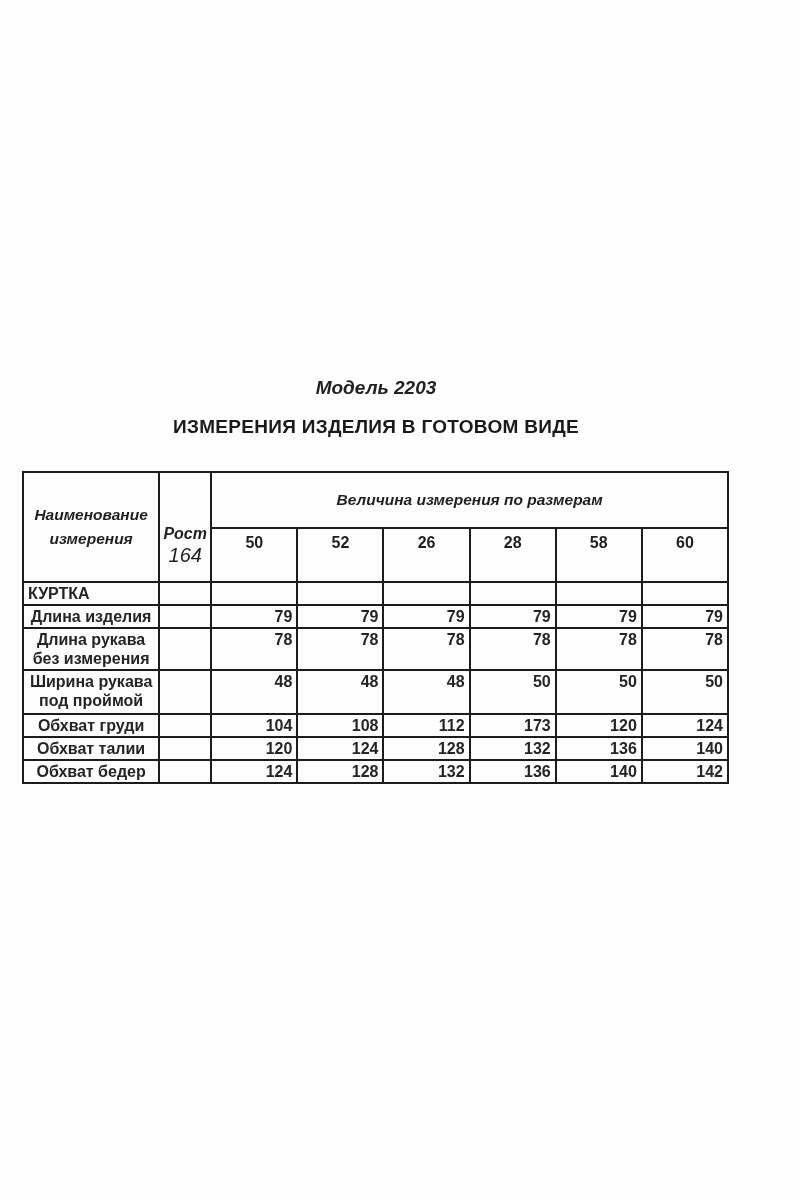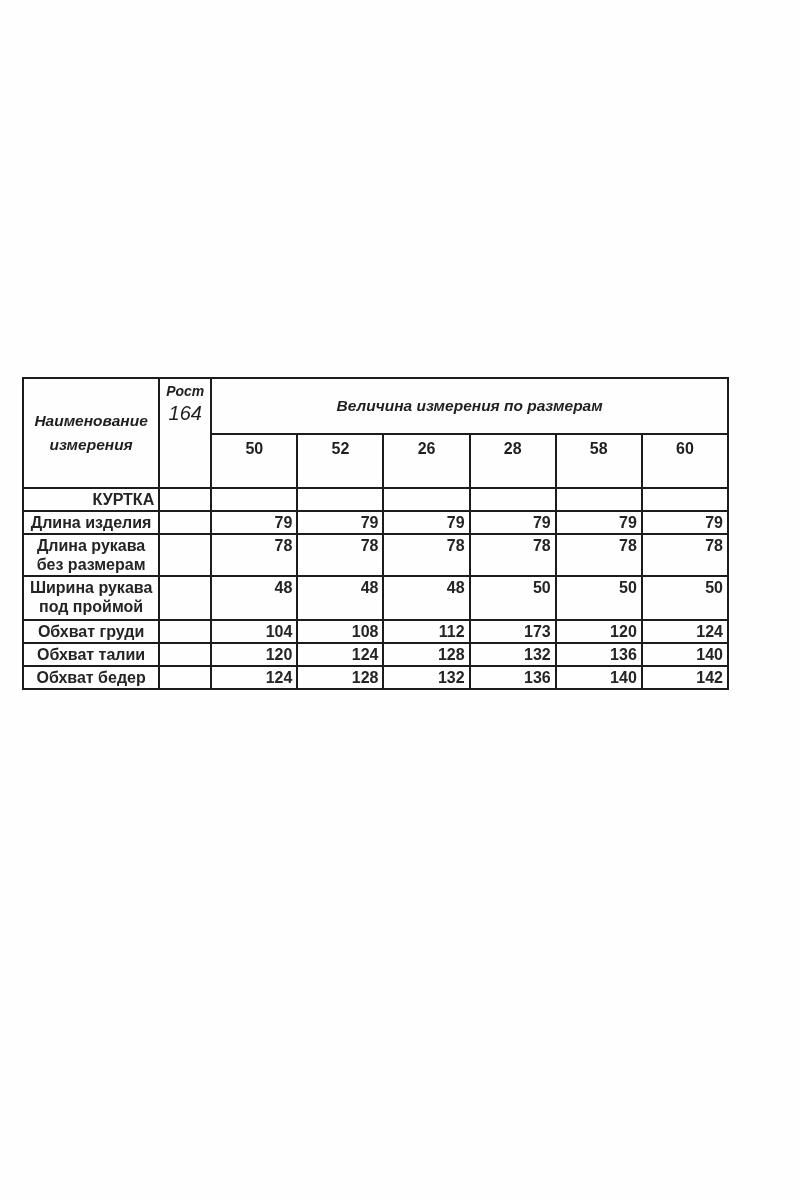--- a/index.html
+++ b/index.html
@@ -24,44 +24,46 @@
     border:2px solid #1c1c1c;margin:0;overflow:hidden;
   }
   .c-name{width:136px;}
   .c-rost{width:52px;}
   .c-size{width:86px;}
   th.name-h{
     font-style:italic;font-weight:bold;font-size:15.5px;line-height:1.55;
     text-align:center;vertical-align:middle;padding:16px 4px;
   }
   th.rost-h{vertical-align:top;text-align:center;padding-top:3px;}
-  .rost-label{display:block;font-style:italic;font-weight:bold;font-size:14px;line-height:19px;}
+  .rost-label{display:block;font-style:italic;font-weight:bold;font-size:16px;line-height:19px;margin-top:48px;}
   .rost-value{display:block;font-style:italic;font-weight:normal;font-size:20px;line-height:24px;}
   th.span-h{
     font-style:italic;font-weight:bold;font-size:15.5px;height:30px;
     text-align:center;vertical-align:middle;padding:12px 4px;
   }
   tr.sizes-row th{
     font-weight:bold;font-size:16px;vertical-align:top;text-align:center;
     padding-top:5px;height:46px;
   }
   .size-table tbody td{
     font-size:16px;font-weight:600;line-height:19px;vertical-align:top;
     padding:1px 4px;height:19px;color:#242424;
   }
-  td.sec{text-align:right;}
+  td.sec{text-align:left;}
   td.lbl{text-align:center;padding-left:5px;}
   td.val{text-align:right;}
   tr.tall td{height:40px;}
 </style>
 </head>
 <body>
 
 <div class="page">
   <div class="content">
+    <div class="doc-title">Модель 2203</div>
+    <div class="doc-subtitle">ИЗМЕРЕНИЯ ИЗДЕЛИЯ В ГОТОВОМ ВИДЕ</div>
 
     <table class="size-table">
       <colgroup>
         <col class="c-name">
           <col class="c-rost">
         <col class="c-size">
           <col class="c-size">
           <col class="c-size">
         <col class="c-size">
           <col class="c-size">
@@ -102,21 +104,21 @@
           <td></td>
           <td class="val">79</td>
           <td class="val">79</td>
           <td class="val">79</td>
           <td class="val">79</td>
           <td class="val">79</td>
           <td class="val">79</td>
         </tr>
 
         <tr>
-          <td class="lbl">Длина рукава без размерам</td>
+          <td class="lbl">Длина рукава без измерения</td>
           <td></td>
           <td class="val">78</td>
           <td class="val">78</td>
           <td class="val">78</td>
           <td class="val">78</td>
           <td class="val">78</td>
           <td class="val">78</td>
         </tr>
 
         <tr class="tall">

